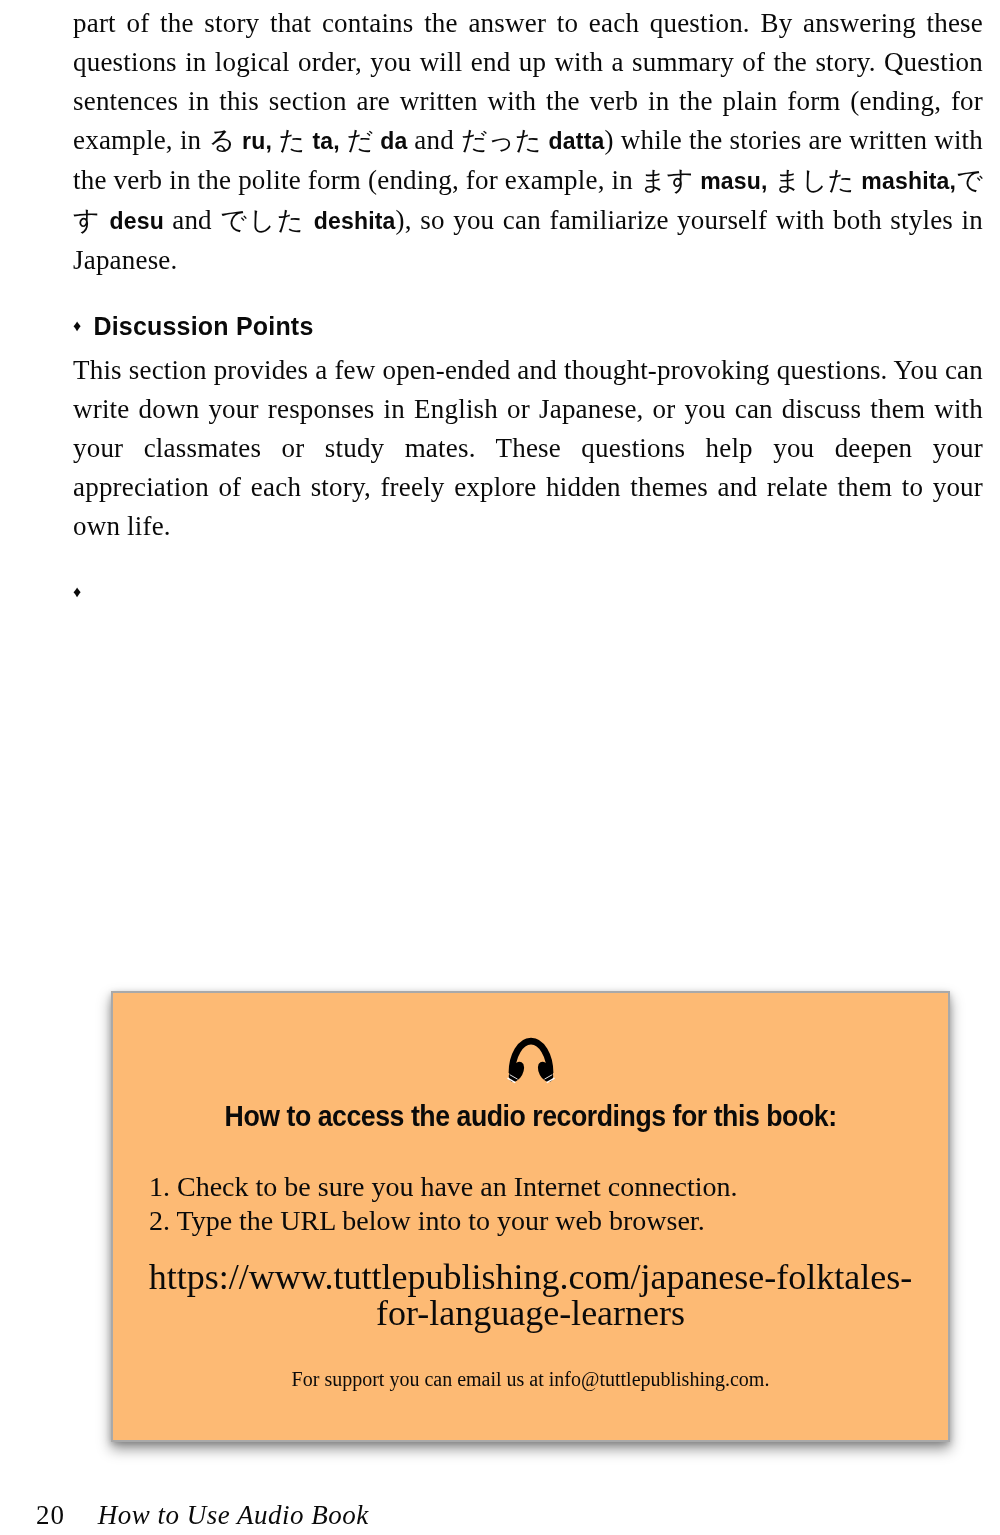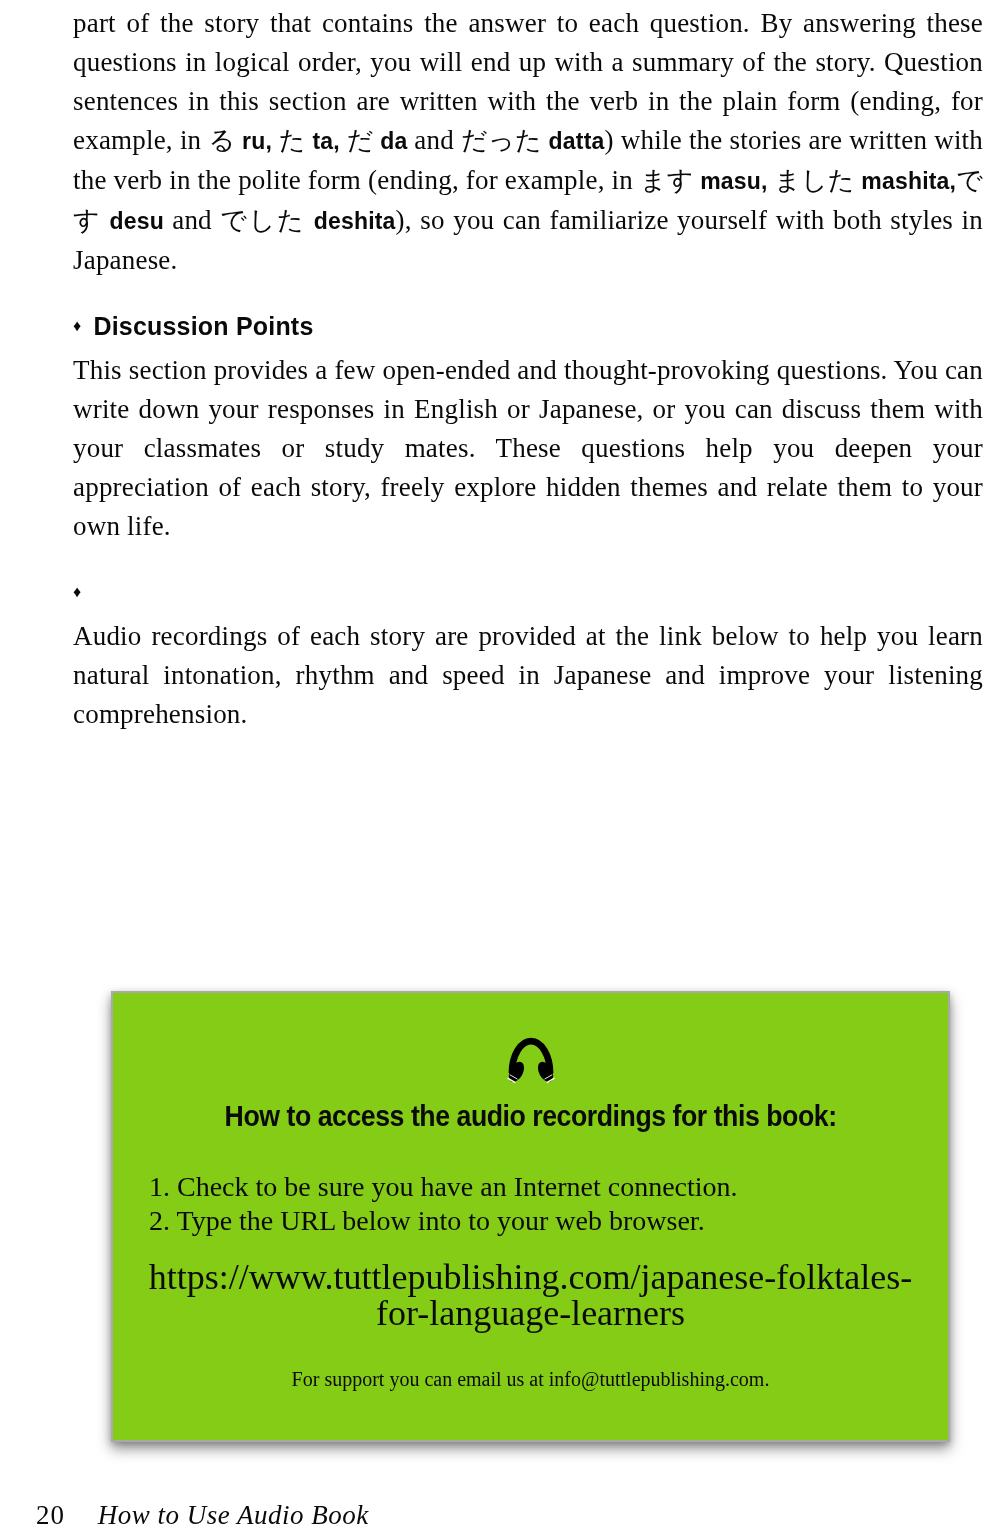--- a/index.html
+++ b/index.html
@@ -51,21 +51,21 @@
     margin-right: 12px;
     line-height: 30px;
   }
   .audio-box {
     position: absolute;
     left: 83px;
     top: 991px;
     width: 839px;
     height: 451px;
     box-sizing: border-box;
-    background: #84cc16;
+    background: #fdba74;
     border: 2px solid #a9a9a9;
     box-shadow: 0 7px 13px rgba(0,0,0,0.42), 0 2px 6px rgba(0,0,0,0.18);
     text-align: center;
   }
   .hp-icon-wrap {
     margin-top: 34px;
     height: 64px;
   }
   .box-heading {
     display: inline-block;
@@ -114,21 +114,20 @@
 
     <div class="section-heading">
       <span class="diamond">♦</span>
       <span>Discussion Points</span>
     </div>
     <p class="body-para">This section provides a few open-ended and thought-provoking questions. You can write down your responses in English or Japanese, or you can discuss them with your classmates or study mates. These questions help you deepen your appreciation of each story, freely explore hidden themes and relate them to your own life.</p>
 
     <div class="section-heading">
       <span class="diamond">♦</span>
     </div>
-    <p class="body-para">Audio recordings of each story are provided at the link below to help you learn natural intonation, rhythm and speed in Japanese and improve your listening comprehension.</p>
 
   </div>
 
   <div class="audio-box">
     <div class="hp-icon-wrap">
       <svg width="56" height="64" viewBox="0 0 100 110" aria-hidden="true">
         <path d="M16 80 A34 57 0 0 1 84 80" fill="none" stroke="#000" stroke-width="12"></path>
         <ellipse cx="24" cy="78" rx="11.5" ry="19.5" fill="#000" transform="rotate(28 24 78)"></ellipse>
         <ellipse cx="76" cy="78" rx="11.5" ry="19.5" fill="#000" transform="rotate(-28 76 78)"></ellipse>
         <line x1="8" y1="89" x2="22" y2="97" stroke="#fff" stroke-width="2.6"></line>

